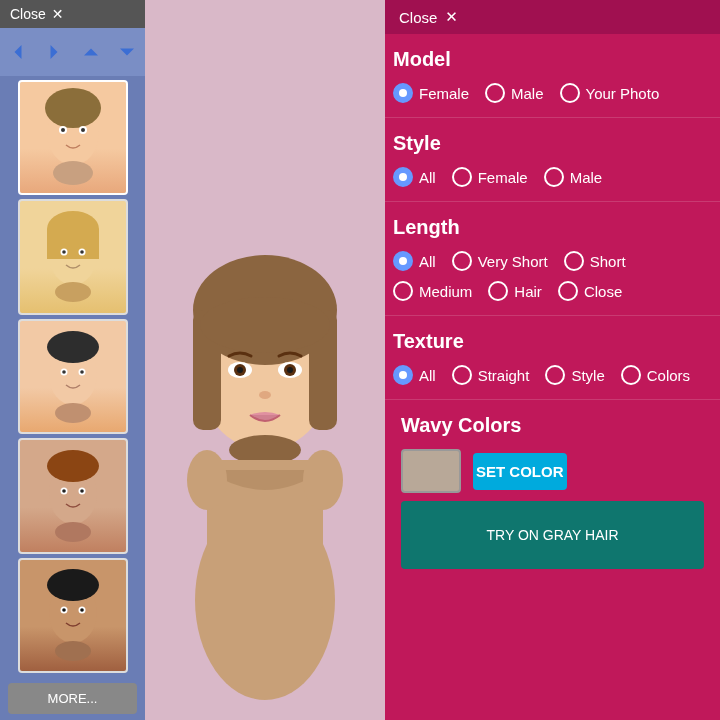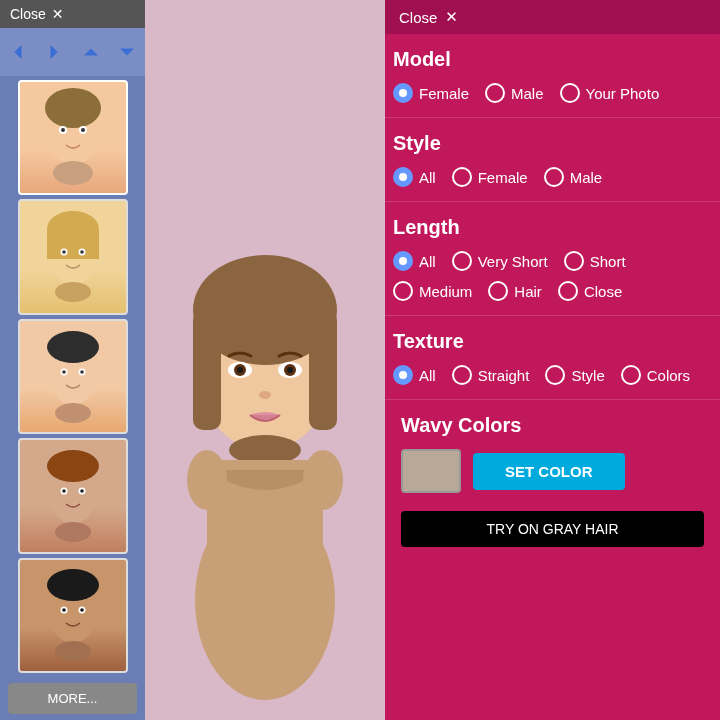--- a/index.html
+++ b/index.html
@@ -214,38 +214,38 @@
       border-radius: 4px;
       background: #b8a898;
       border: 2px solid #999;
       cursor: pointer;
     }
 
     .set-color-btn {
       background: #00aadd;
       color: white;
       border: none;
-      padding: 10px 32px;
+      padding: 10px 3px;
       border-radius: 4px;
       font-size: 15px;
       font-weight: bold;
       cursor: pointer;
       text-transform: uppercase;
     }
 
     .try-gray-btn {
-      background: #000000;
+      background: #0f766e;
       color: white;
       border: none;
-      padding: 10px 16px;
+      padding: 26px 16px;
       border-radius: 4px;
       font-size: 14px;
       cursor: pointer;
       text-transform: uppercase;
-      margin-top: 18px;
+      margin-top: 8px;
       width: 100%;
     }
   </style>
 </head>
 <body>
 
 <div class="left-panel">
   <div class="close-bar-left">
     <span>Close</span>
     <span>✕</span>

